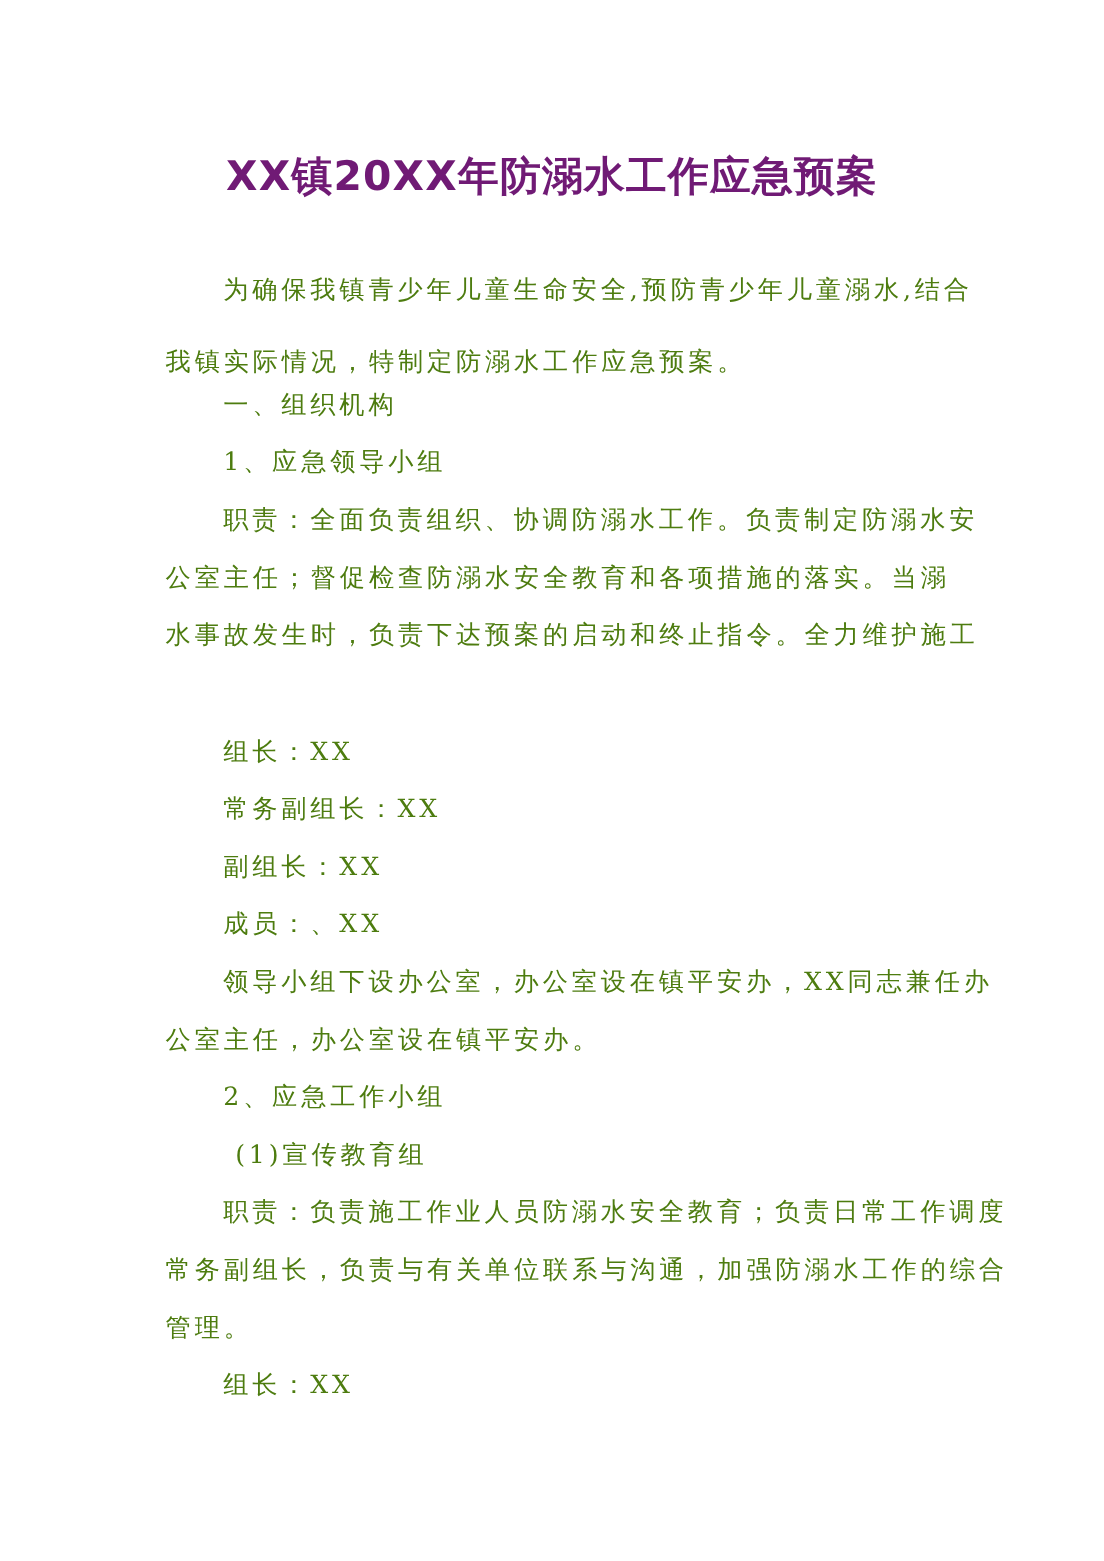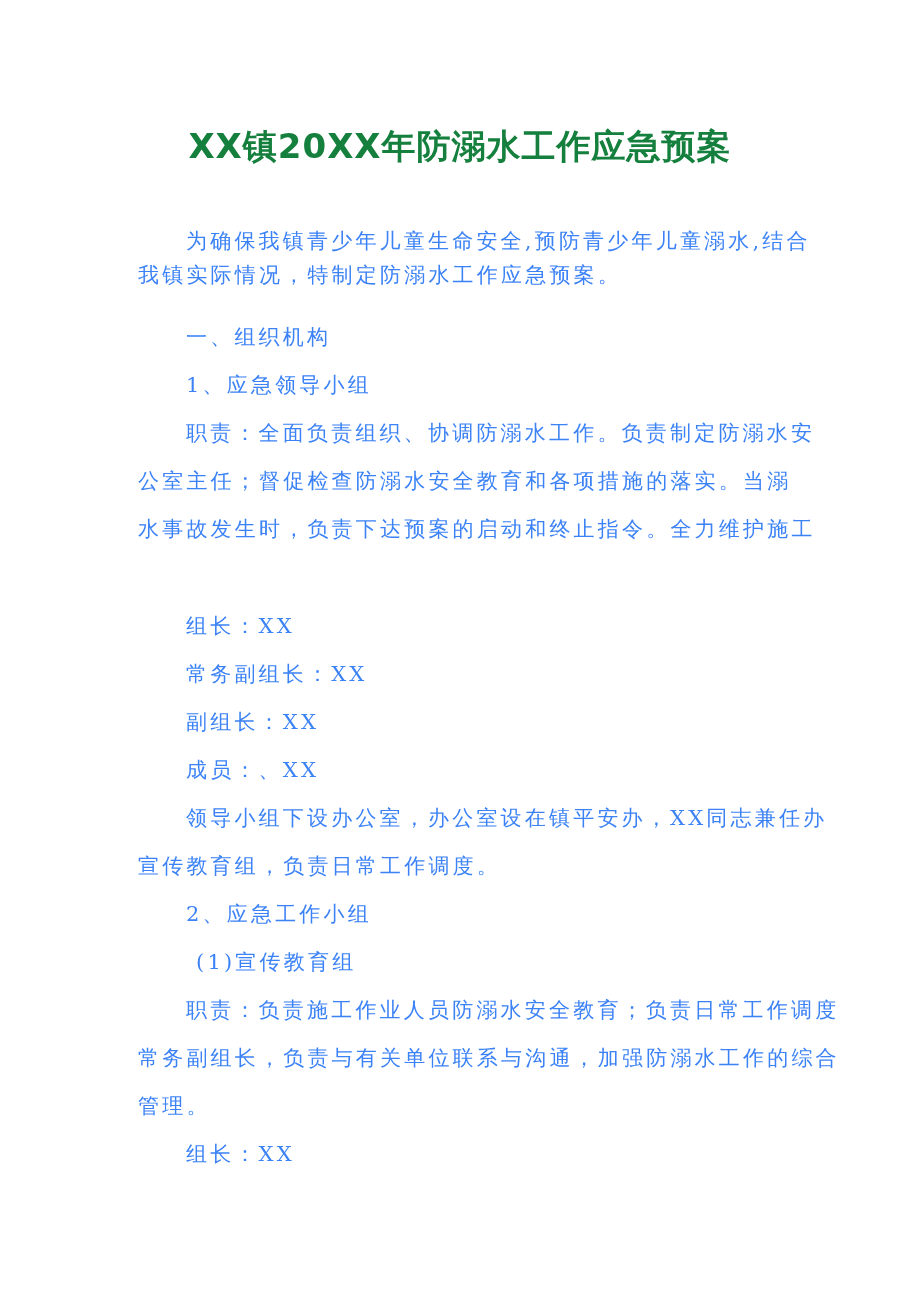--- a/index.html
+++ b/index.html
@@ -1,49 +1,49 @@
 <!DOCTYPE html>
 <html><head>
 <meta charset="utf-8">
 <style>
   html, body { margin: 0; padding: 0; background: #ffffff; }
   body { width: 920px; height: 1301px; position: relative; overflow: hidden; }
   .page { position: absolute; left: 0; top: 0; width: 920px; height: 1301px; background: #fff; }
   .title {
     position: absolute; left: 0; width: 920px; top: 124px; text-align: center;
     font-family: "DejaVu Sans", "Liberation Sans", sans-serif;
-    font-size: 34px; font-weight: bold; color: #15803d; letter-spacing: 1px;
+    font-size: 34px; font-weight: bold; color: #701a75; letter-spacing: 1px;
   }
   .line {
     position: absolute; left: 138px; width: 660px;
     font-family: "DejaVu Serif", "Liberation Serif", serif;
-    font-size: 21px; color: #3b82f6; white-space: nowrap;
+    font-size: 21px; color: #4d7c0f; white-space: nowrap;
     letter-spacing: 3.2px; line-height: 30px;
   }
   .ind { left: 186px; }
   .ind2 { left: 196px; }
 </style>
 </head>
 <body>
 
 <div class="page">
   <div class="title">XX镇20XX年防溺水工作应急预案</div>
 
   <div class="line ind" style="top:226px">为确保我镇青少年儿童生命安全,预防青少年儿童溺水,结合</div>
-  <div class="line" style="top:260px">我镇实际情况，特制定防溺水工作应急预案。</div>
+  <div class="line" style="top:286px">我镇实际情况，特制定防溺水工作应急预案。</div>
   <div class="line ind" style="top:322px">一、组织机构</div>
   <div class="line ind" style="top:370px">1、应急领导小组</div>
   <div class="line ind" style="top:418px">职责：全面负责组织、协调防溺水工作。负责制定防溺水安</div>
   <div class="line" style="top:466px">公室主任；督促检查防溺水安全教育和各项措施的落实。当溺</div>
   <div class="line" style="top:514px">水事故发生时，负责下达预案的启动和终止指令。全力维护施工</div>
   <div class="line ind" style="top:611px">组长：XX</div>
   <div class="line ind" style="top:659px">常务副组长：XX</div>
   <div class="line ind" style="top:707px">副组长：XX</div>
   <div class="line ind" style="top:803px">领导小组下设办公室，办公室设在镇平安办，XX同志兼任办</div>
   <div class="line ind" style="top:755px">成员：、XX</div>
-  <div class="line" style="top:851px">宣传教育组，负责日常工作调度。</div>
+  <div class="line" style="top:851px">公室主任，办公室设在镇平安办。</div>
   <div class="line ind" style="top:899px">2、应急工作小组</div>
   <div class="line ind2" style="top:947px">(1)宣传教育组</div>
   <div class="line ind" style="top:995px">职责：负责施工作业人员防溺水安全教育；负责日常工作调度</div>
   <div class="line" style="top:1043px">常务副组长，负责与有关单位联系与沟通，加强防溺水工作的综合</div>
   <div class="line" style="top:1091px">管理。</div>
   <div class="line ind" style="top:1139px">组长：XX</div>
 </div>
 
 </body></html>

